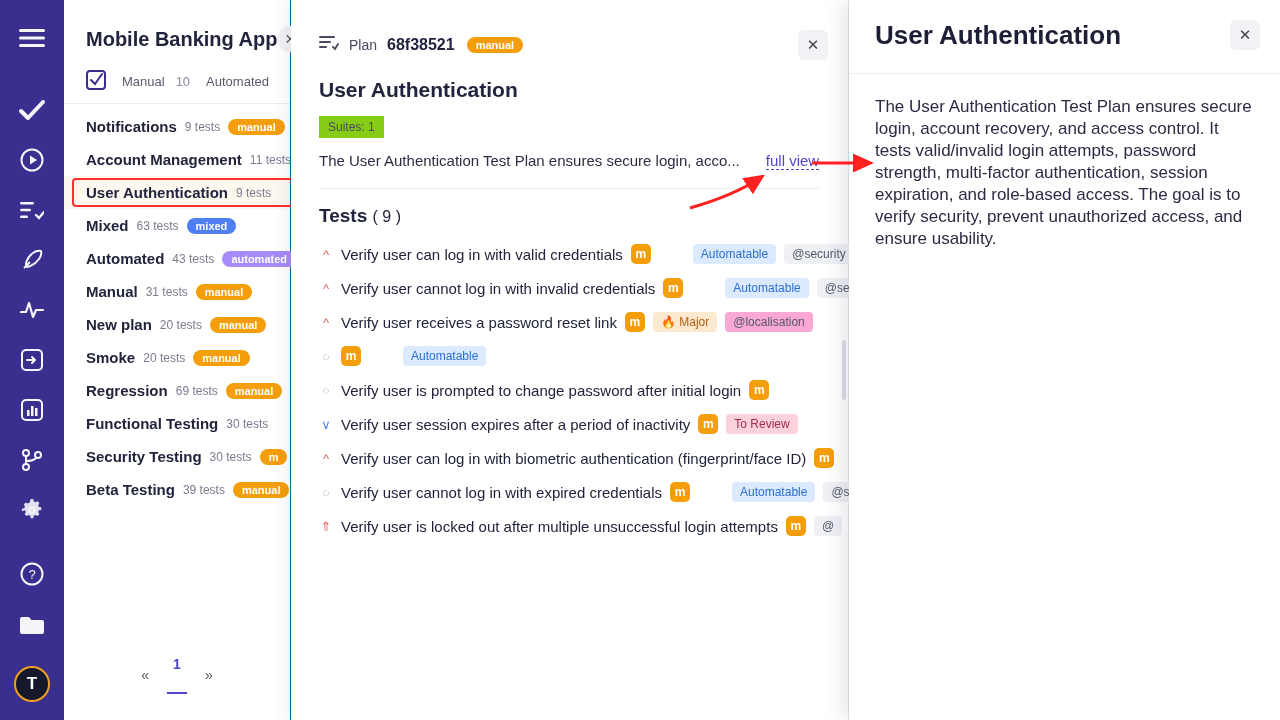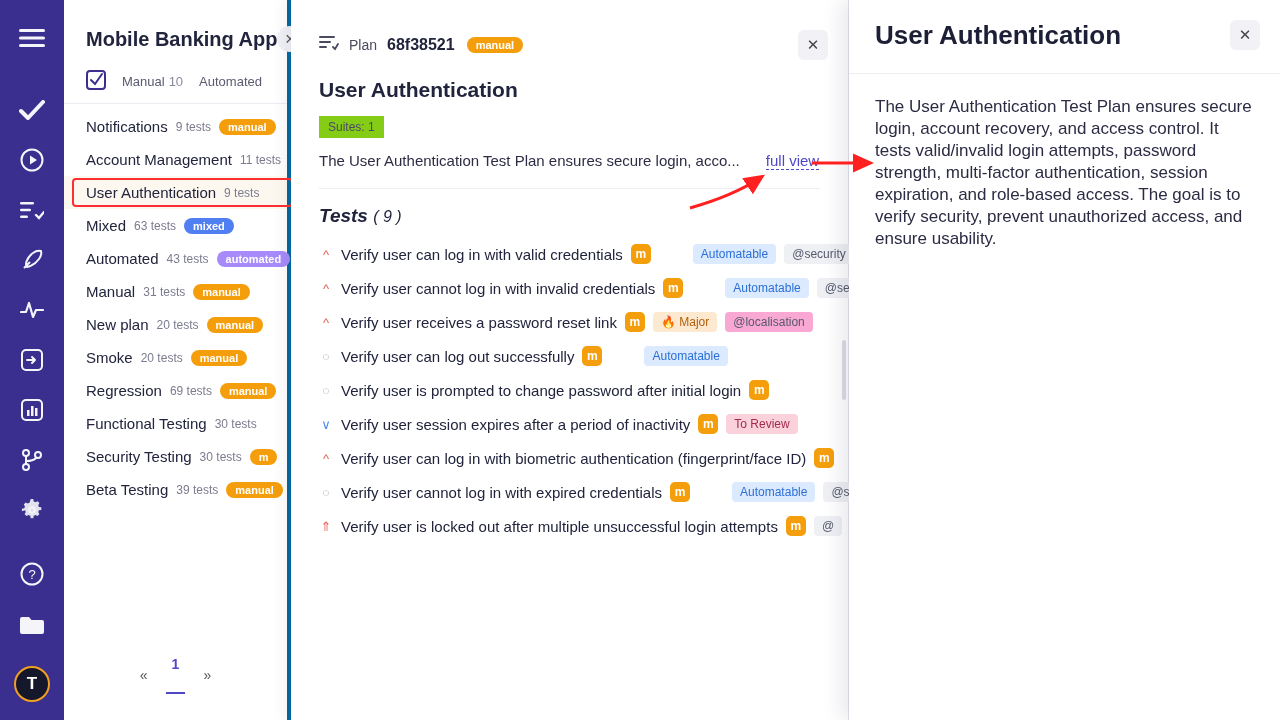--- a/index.html
+++ b/index.html
@@ -31,49 +31,49 @@
     width: 36px; height: 36px; border-radius: 50%;
     background: #15172b; color: #fff;
     display:flex; align-items:center; justify-content:center;
     font-weight: bold; font-size: 17px; margin-bottom: 18px;
     border: 2px solid #f0a020;
   }
 
   
   .plans-panel {
     position: absolute; left: 64px; top: 0; width: 228px; height: 720px;
-    background: #ffffff; border-right: 5px solid #0369a1;
+    background: #ffffff; border-right: 2px solid #0369a1;
   }
   .plans-header {
     display:flex; align-items:center; justify-content: space-between;
     padding: 26px 12px 10px 22px;
   }
   .plans-title { font-size: 20px; font-weight: bold; color: #21243c; white-space: nowrap; }
   .close-circle {
     width: 26px; height: 26px; border-radius: 50%;
     background: #f1f1f6; color: #555; border: none;
     display: flex; align-items: center; justify-content: center;
     font-size: 14px; cursor: pointer; flex: 0 0 auto;
   }
   .plans-tabs {
     display:flex; align-items:center; gap: 16px;
     padding: 8px 0 10px 22px; border-bottom: 1px solid #ececf3;
     font-size: 13px; color: #5a5a70;
   }
   .plans-tabs .tab-check { color: #3a2f8f; }
   .tab { white-space: nowrap; }
-  .tab .count { color: #8a8a9e; margin-left: 4px; }
+  .tab .count { color: #8a8a9e; margin-left: 11px; }
 
   .plan-list { padding-top: 6px; }
   .plan-row {
     display:flex; align-items:center; gap: 8px;
     padding: 8px 10px 8px 22px;
     font-size: 15px; position: relative;
   }
-  .plan-name { font-weight: normal; color: #21243c; white-space: nowrap; }
+  .plan-name { font-weight: bold; color: #21243c; white-space: nowrap; }
   .plan-tests { font-size: 12px; color: #7b7b8f; white-space: nowrap; }
   .chip {
     font-size: 11px; border-radius: 10px; padding: 2px 9px;
     color: #fff; white-space: nowrap; font-weight: bold;
   }
   .chip.manual { background: #f59e0b; }
   .chip.mixed { background: #4f7ff0; }
   .chip.automated { background: #a78bfa; }
   .plan-row.selected::after {
     content: ""; position: absolute; left: 8px; right: -6px; top: 2px; bottom: 2px;
@@ -113,21 +113,21 @@
     background: #84cc16; color: #4a4a60; border-radius: 0; padding: 4px 9px;
   }
   .desc-row {
     display:flex; align-items:baseline; gap: 26px;
     padding: 14px 28px 0; font-size: 15px; color: #2c2c44;
   }
   .desc-text { white-space: nowrap; overflow: hidden; }
   .full-view { color: #4f46c9; border-bottom: 1px dashed #4f46c9; cursor: pointer; white-space: nowrap; }
   .divider { margin: 18px 28px 0; border-top: 1px solid #ececf3; }
 
-  .tests-head { padding: 16px 28px 0; font-size: 19px; font-weight: bold; font-style: italic; }
+  .tests-head { padding: 16px 28px 0; font-size: 19px; font-weight: bold; }
   .tests-head .count { font-weight: normal; font-size: 16px; }
 
   .test-list { padding: 10px 0 0 0; }
   .test-row {
     display:flex; align-items:center; gap: 8px;
     padding: 7px 8px 7px 28px; font-size: 15px; white-space: nowrap;
   }
   .prio { width: 14px; text-align: center; font-size: 13px; flex: 0 0 auto; }
   .prio.high { color: #e8605a; }
   .prio.highest { color: #e8605a; }
@@ -399,21 +399,20 @@
       <div class="test-row">
         <span class="prio high">^</span>
         <span class="test-title">Verify user receives a password reset link</span>
         <span class="badge-m">m</span>
         <span class="tag major">🔥 Major</span>
         <span class="tag localisation">@localisation</span>
       </div>
 
       <div class="test-row">
         <span class="prio none">○</span>
-        <span class="test-title">Verify user can log out successfully</span>
         <span class="badge-m">m</span>
         <span class="tag automatable">Automatable</span>
       </div>
 
       <div class="test-row">
         <span class="prio none">○</span>
         <span class="test-title">Verify user is prompted to change password after initial login</span>
         <span class="badge-m">m</span>
       </div>
 

